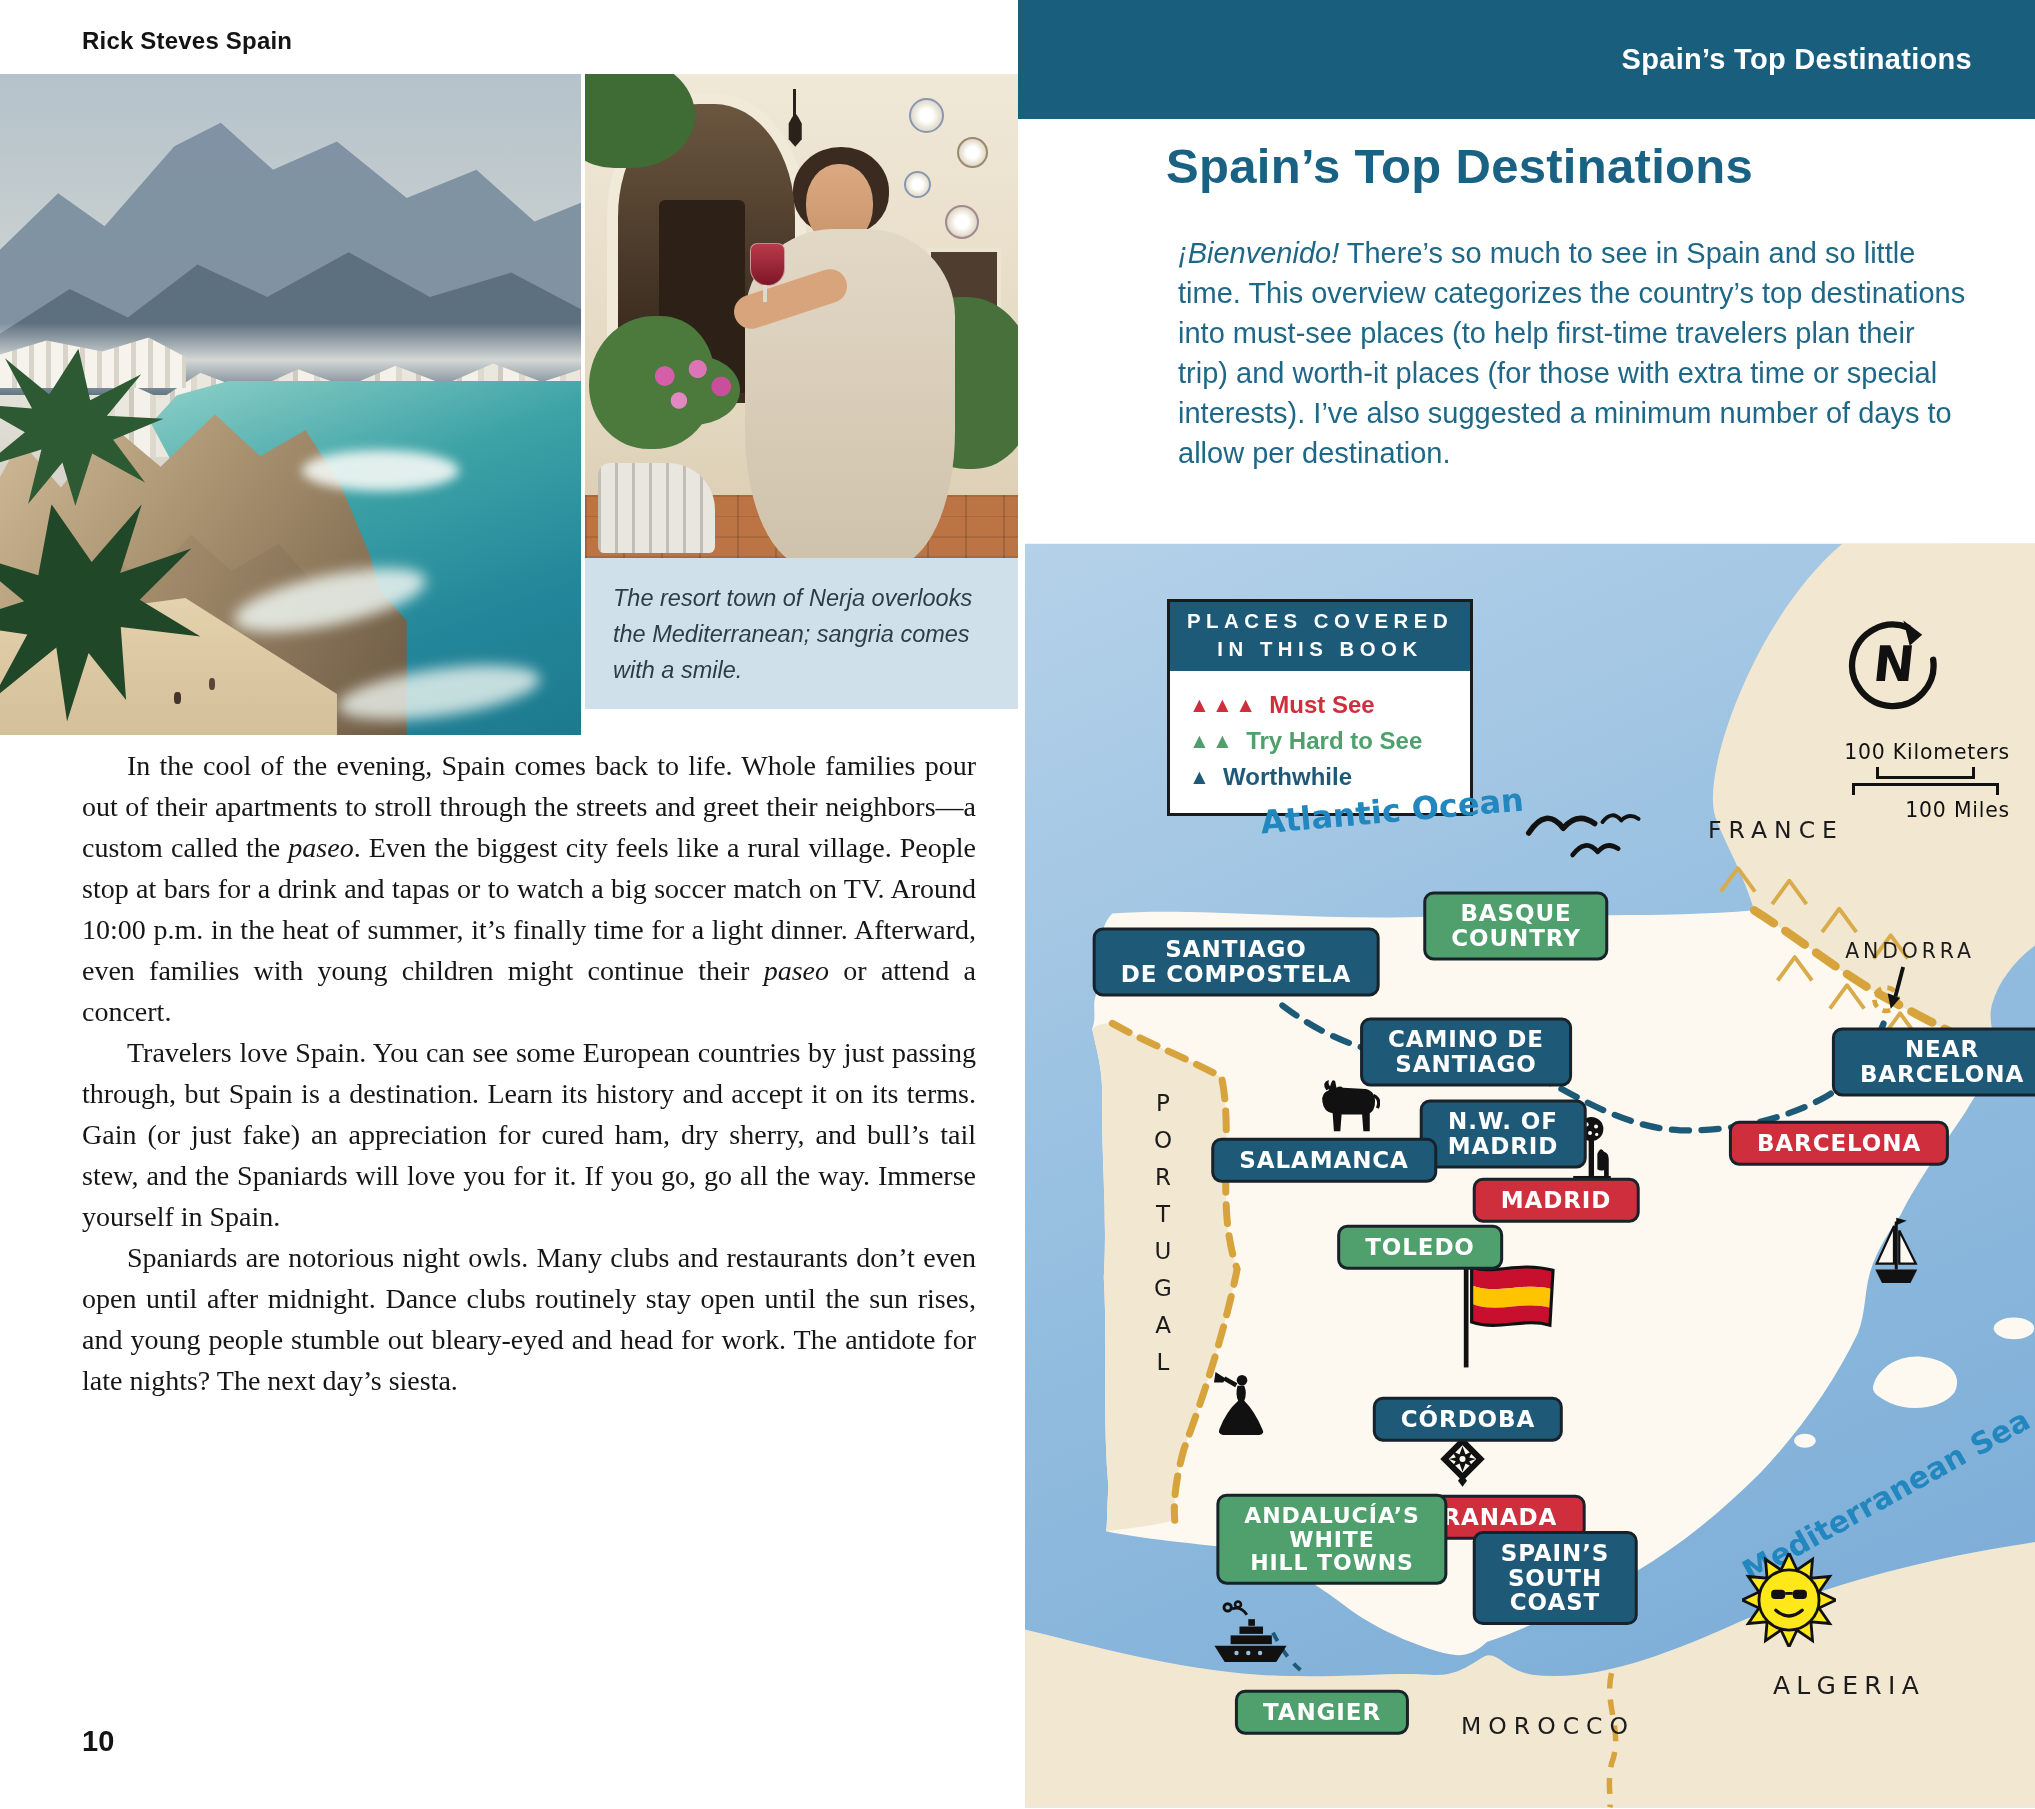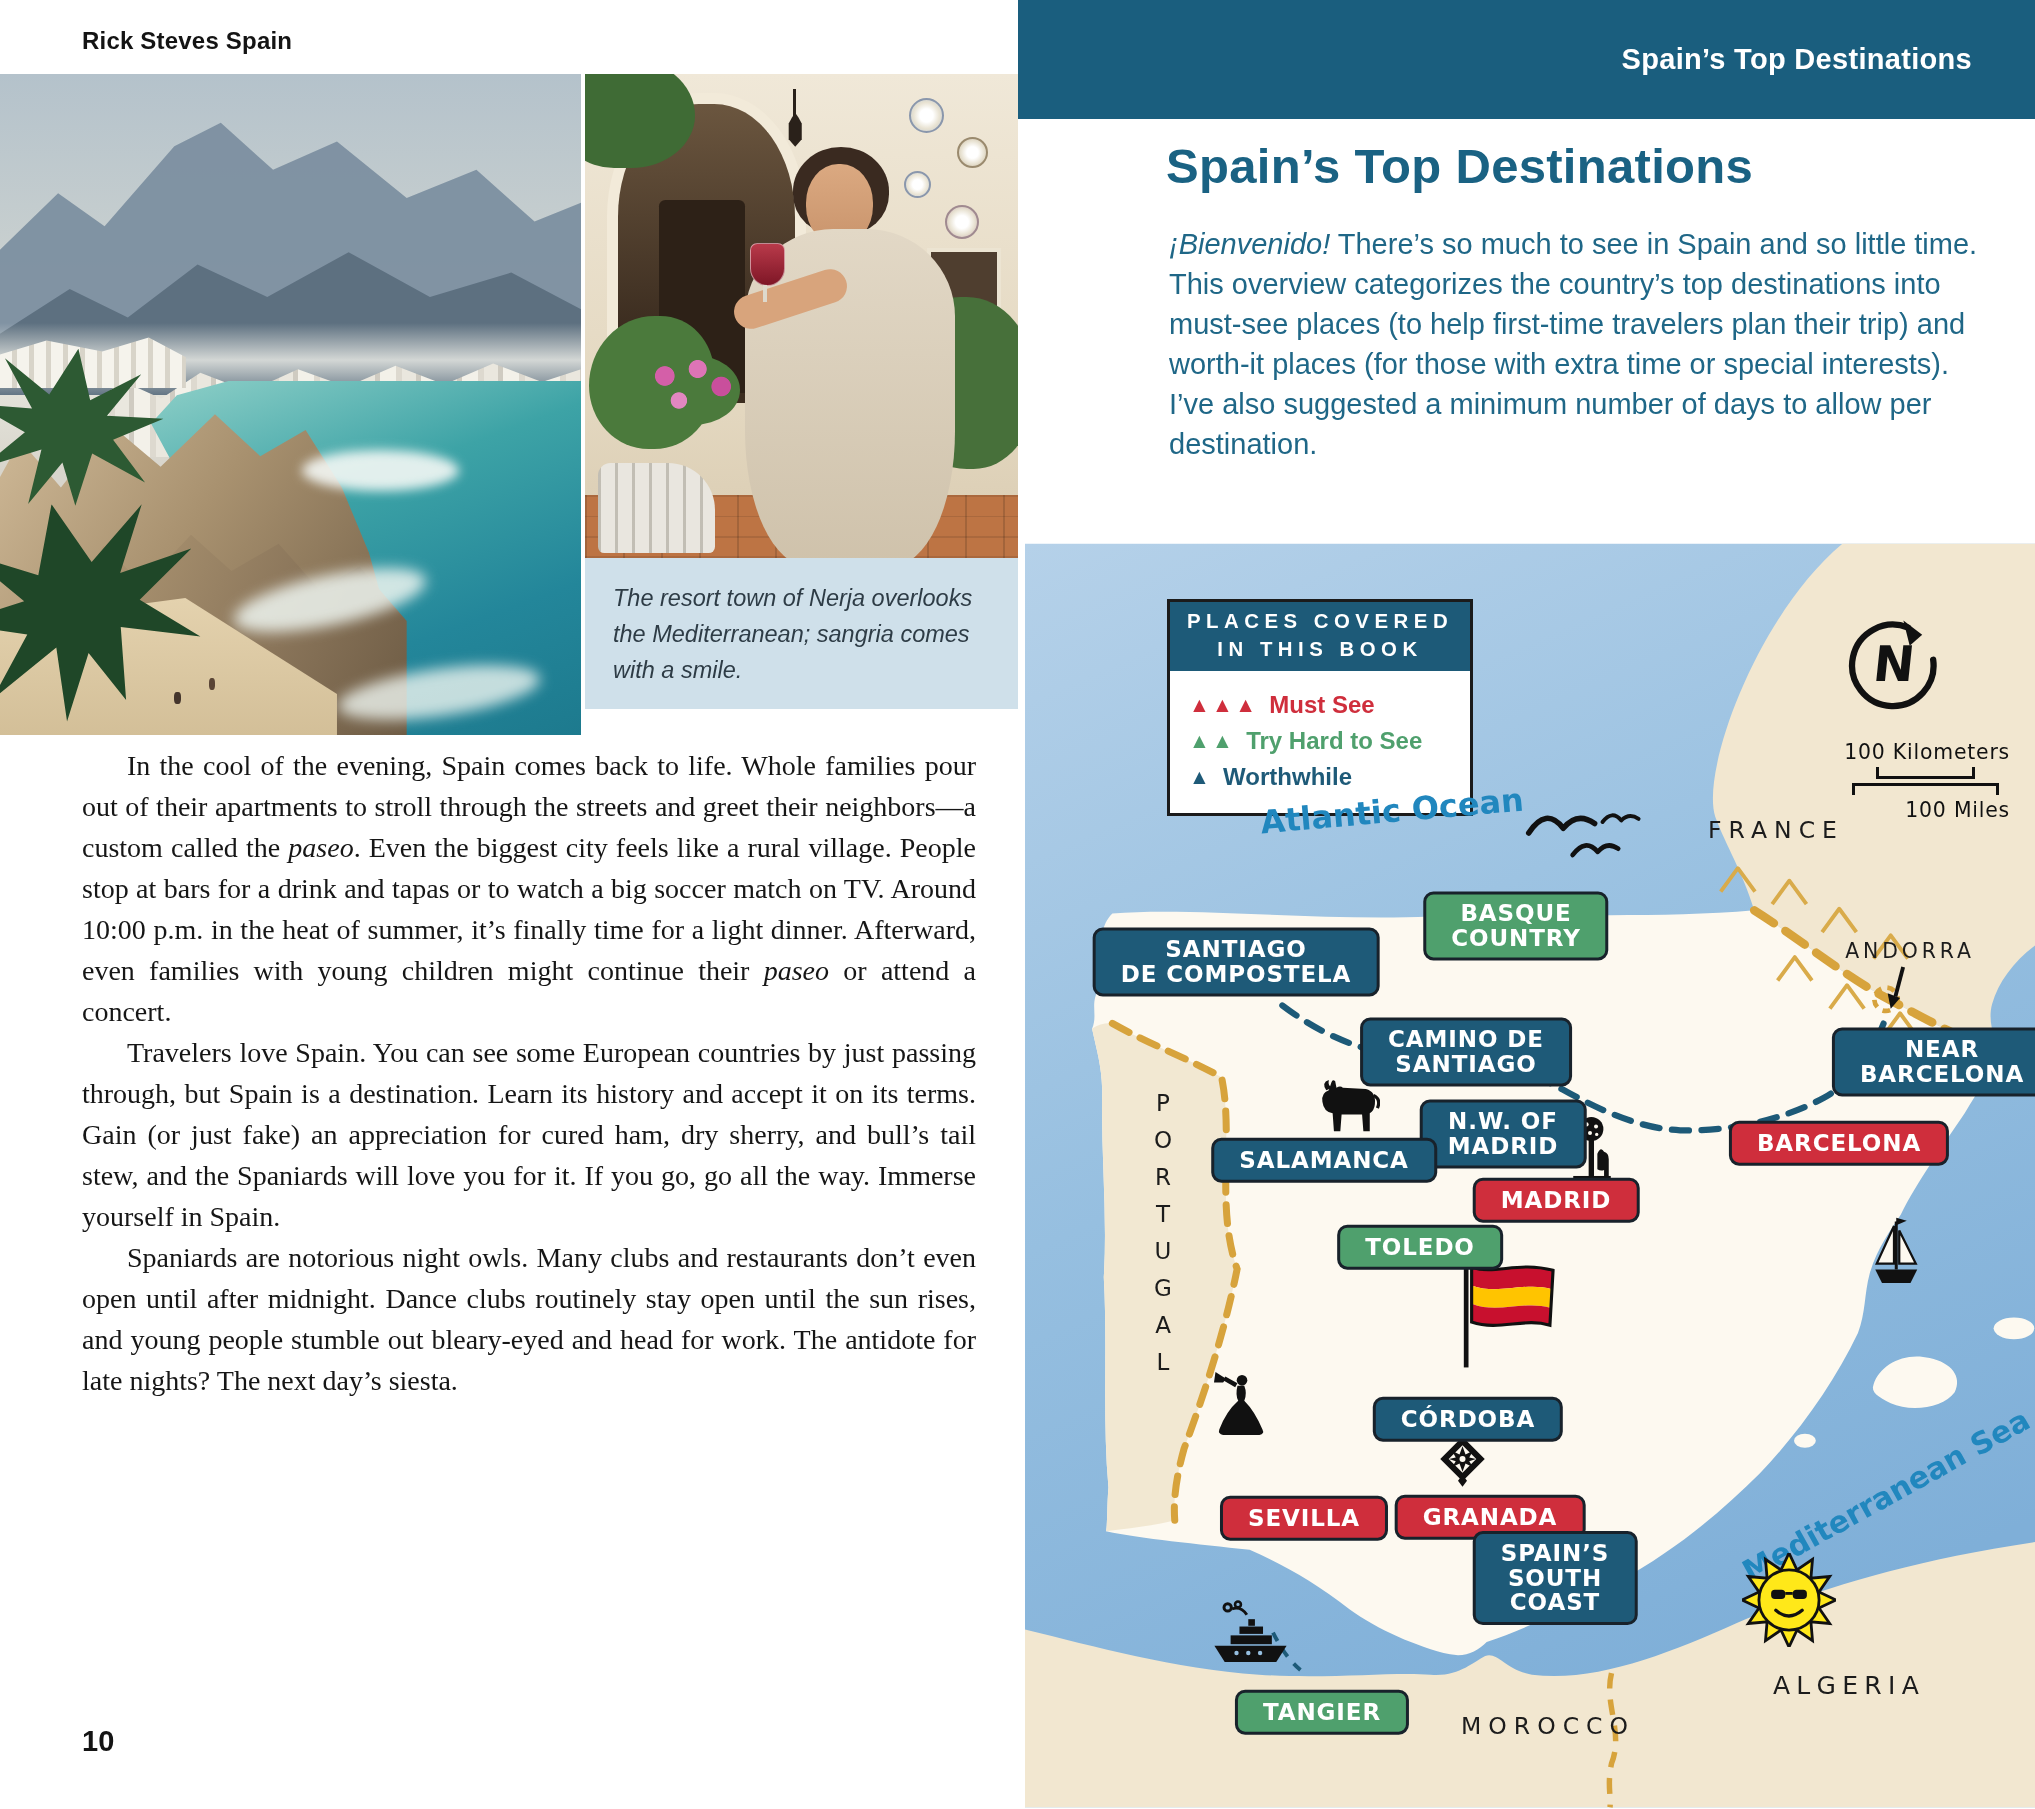--- a/index.html
+++ b/index.html
@@ -19,21 +19,21 @@
     line-height:41px;color:#161616;text-align:justify;}
   .bodytext p{margin:0;text-indent:45px;}
   .bodytext em{font-style:italic;}
 
   
   .band{left:1018px;top:0;width:1018px;height:119px;background:#1a5e7e;display:flex;align-items:center;
     justify-content:flex-end;padding-right:64px;box-sizing:border-box;}
   .band span{color:#fff;font-size:29px;font-weight:700;letter-spacing:0.3px;}
   .sec-title{left:1166px;top:138px;font-size:49px;font-weight:600;color:#1a6283;letter-spacing:0.3px;}
   .intro{left:1166px;top:221px;width:816px;font-size:29px;line-height:40px;color:#1f6787;}
-  .intro p{margin:3px;}
+  .intro p{margin:12px;}
   .intro em{font-style:italic;}
 
   
   .map{left:1025px;top:542px;width:1010px;height:1267px;overflow:hidden;}
   .map .abs{position:absolute;}
   .geo{position:absolute;left:0;top:0;}
   .dest{transform:translate(-50%,-50%);background:#1e5a78;color:#fff;border:3.1px solid #18222b;
     border-radius:10.2px;padding:7px 25px;font-family:"DejaVu Sans",sans-serif;font-weight:700;
     font-size:23px;line-height:1.07;text-align:center;letter-spacing:0.9px;white-space:pre-line;}
   .dest.must{background:#cf2e3c;}
@@ -364,19 +364,22 @@
 BARCELONA</div>
     <div class="abs dest must" style="left:814px;top:601px;">BARCELONA</div>
     <div class="abs dest worth" style="left:478px;top:592px;">N.W. OF
 MADRID</div>
     <div class="abs dest worth" style="left:299px;top:618px;">SALAMANCA</div>
     <div class="abs dest must" style="left:531px;top:658px;">MADRID</div>
     <div class="abs dest try" style="left:395px;top:705px;">TOLEDO</div>
     <div class="abs dest worth" style="left:443px;top:877px;">CÓRDOBA</div>
     <div class="abs dest must" style="left:279px;top:928px;margin-top:48px;">SEVILLA</div>
     <div class="abs dest must" style="left:465px;top:975px;">GRANADA</div>
+    <div class="abs dest try" style="left:307px;top:997px;font-size:22px;">ANDALUCÍA’S
+WHITE
+HILL TOWNS</div>
     <div class="abs dest worth" style="left:530px;top:1036px;">SPAIN’S
 SOUTH
 COAST</div>
     <div class="abs dest try" style="left:297px;top:1170px;">TANGIER</div>
   </div>
 </div>
 
 
 </body></html>

